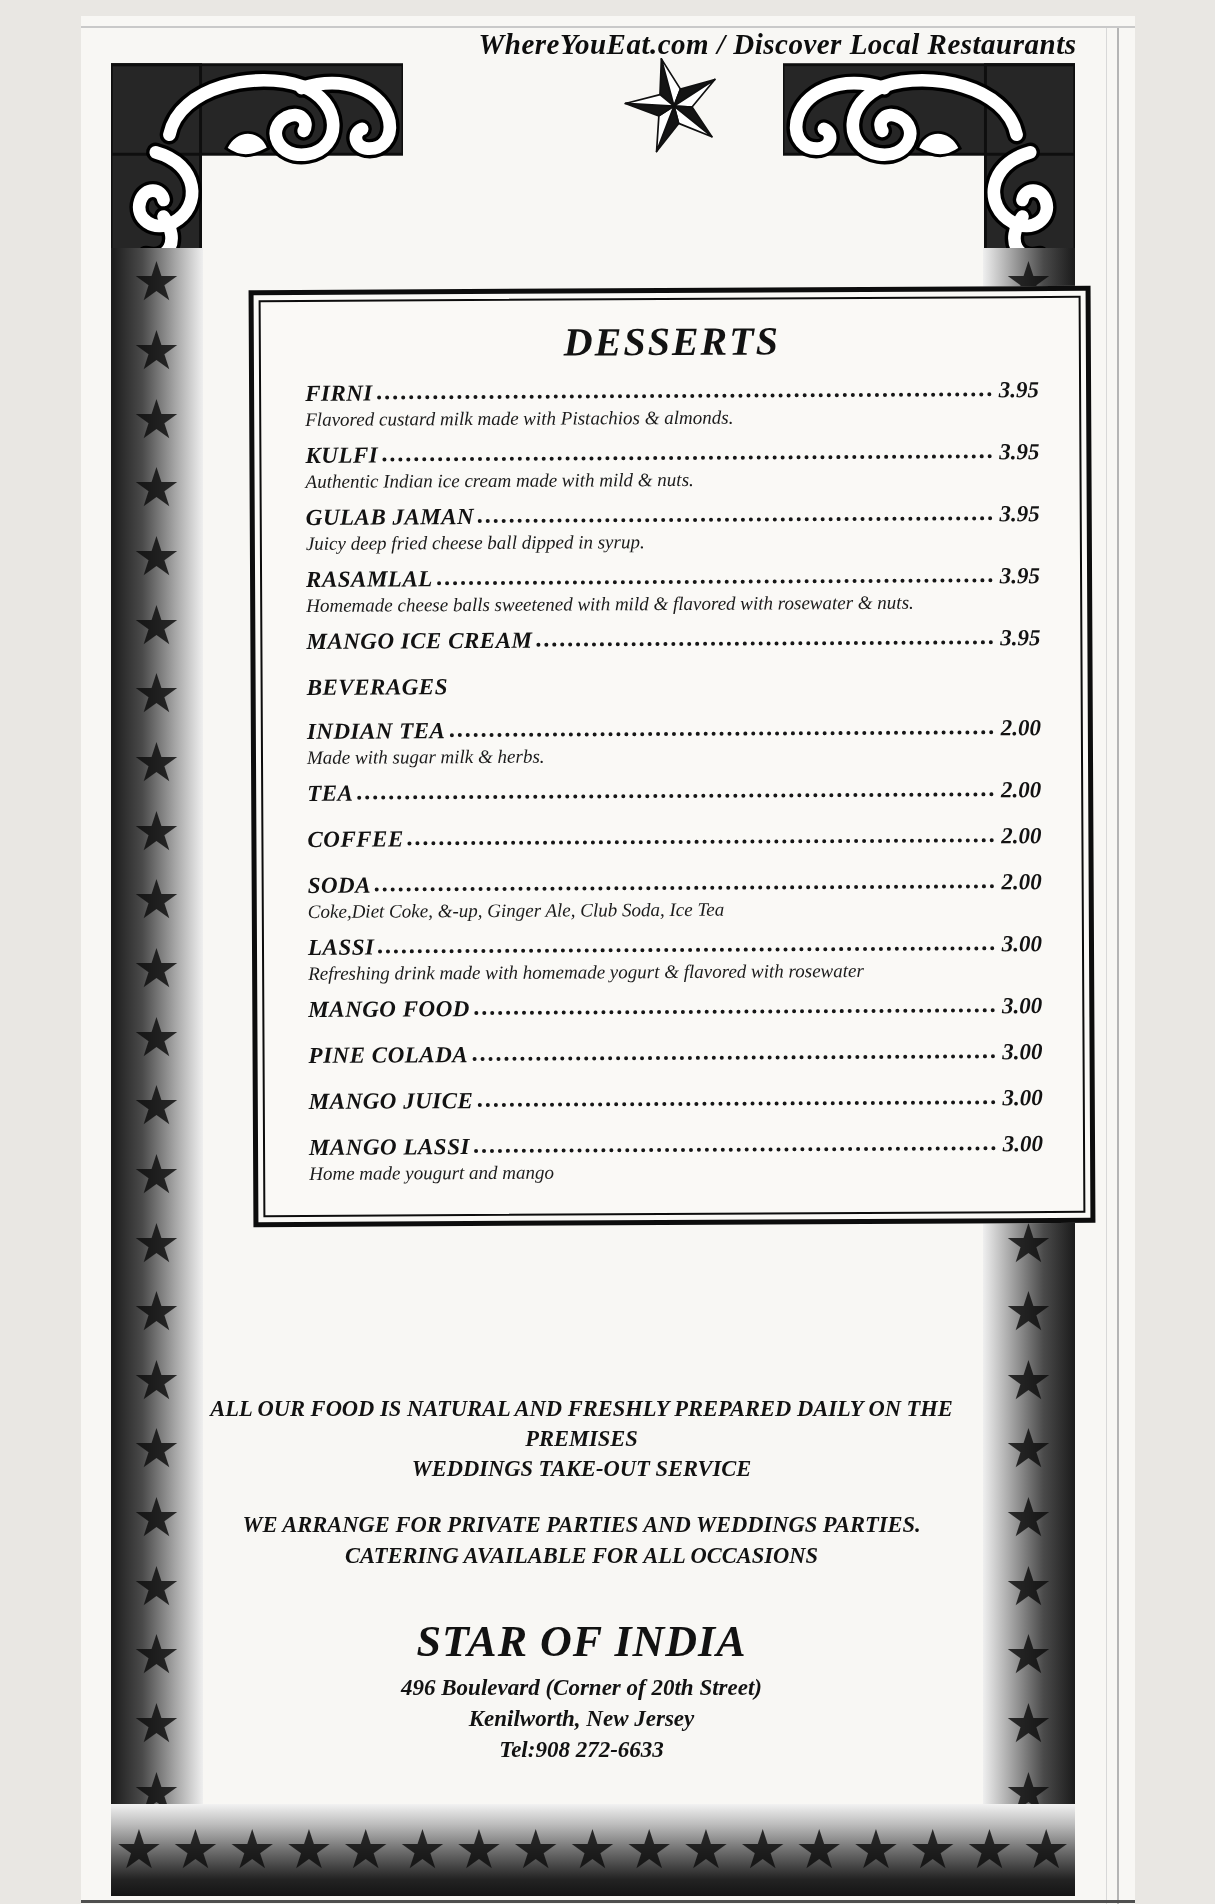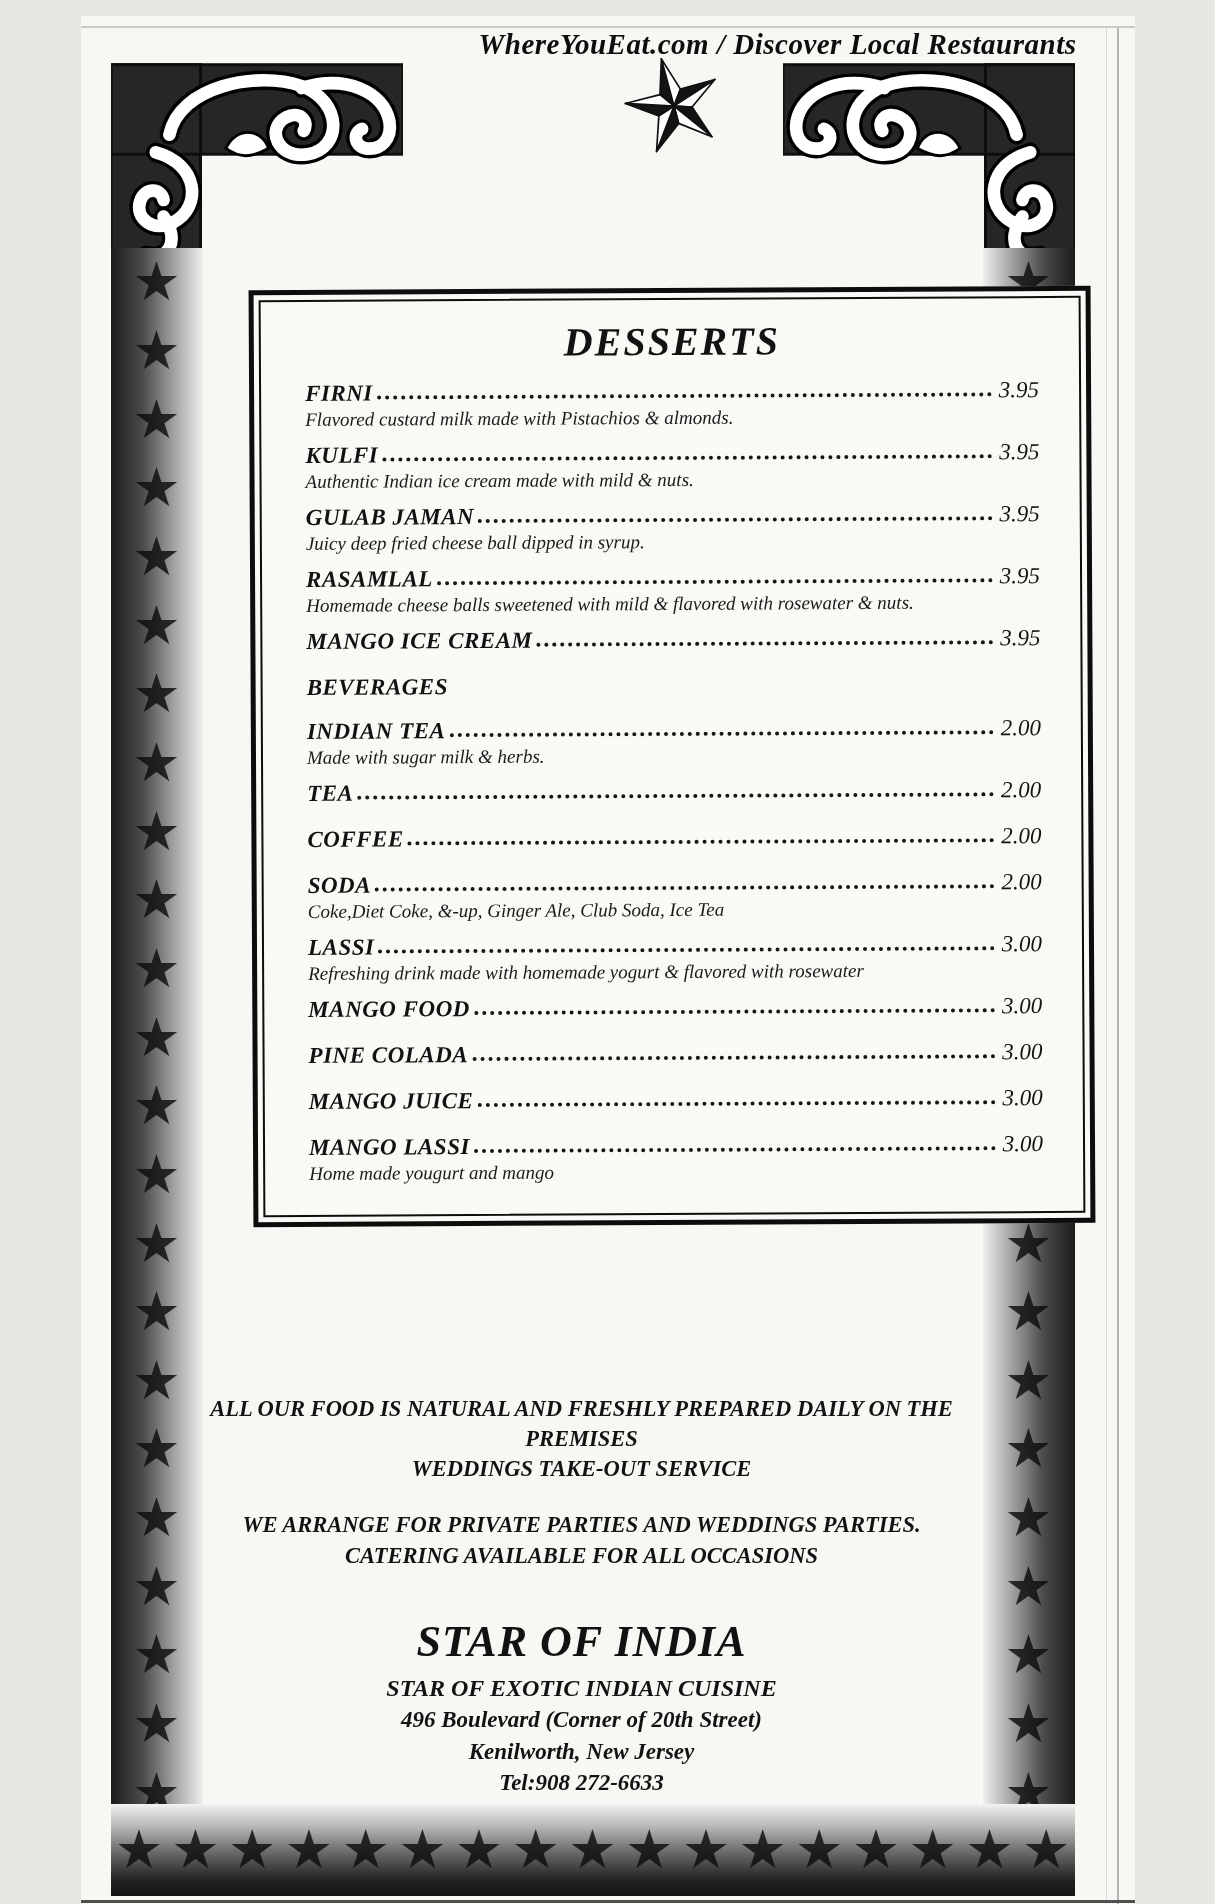--- a/index.html
+++ b/index.html
@@ -38,21 +38,21 @@
   .menu-box{position:absolute;left:170px;top:272px;width:822px;border:5px solid #0d0d0d;
             padding:5px;background:#faf9f6;transform:rotate(-0.3deg);}
   .menu-inner{border:2px solid #0d0d0d;padding:16px 40px 18px 44px;}
   .menu-title{text-align:center;font-size:40px;font-weight:bold;font-style:italic;
               letter-spacing:2px;margin:2px 0 14px 0;}
   .mi{margin-bottom:20px;}
   .mi.hasdesc{margin-bottom:12px;}
   .mi-line{display:flex;align-items:flex-end;}
   .mi-name{font-size:23px;font-weight:bold;font-style:italic;letter-spacing:.5px;white-space:nowrap;}
   .leader{flex:1;border-bottom:4px dotted #161616;margin:0 7px 7px 4px;min-width:30px;}
-  .mi-price{font-size:23px;font-weight:normal;font-style:italic;white-space:nowrap;}
+  .mi-price{font-size:23px;font-weight:bold;font-style:italic;white-space:nowrap;}
   .mi-desc{font-size:19px;font-style:italic;margin-top:2px;color:#1b1b1b;}
   .mi-section{font-size:23px;font-weight:bold;font-style:italic;letter-spacing:.5px;margin:4px 0 18px;}
   
   .notes{position:absolute;left:120px;right:172px;top:1378px;text-align:center;
          font-size:22.5px;font-weight:bold;font-style:italic;line-height:1.34;}
   .notes-gap{height:26px;}
   .restaurant{position:absolute;left:120px;right:172px;top:1596px;text-align:center;
               font-weight:bold;font-style:italic;line-height:1.36;}
   .r-name{font-size:44px;letter-spacing:1px;}
   .r-tagline{font-size:24px;}
@@ -311,19 +311,18 @@
       </div>
     <div class="notes-gap"></div>
     <div id="notes-2">
         <div class="note-line">WE ARRANGE FOR PRIVATE PARTIES AND WEDDINGS PARTIES.</div>
         <div class="note-line">CATERING AVAILABLE FOR ALL OCCASIONS</div>
       </div>
   </div>
 
   <div class="restaurant">
     <div class="r-name">STAR OF INDIA</div>
-    <div class="r-tagline">STAR OF EXOTIC INDIAN CUISINE</div>
     <div class="r-line">496 Boulevard (Corner of 20th Street)</div>
     <div class="r-line">Kenilworth, New Jersey</div>
     <div class="r-line">Tel:908 272-6633</div>
   </div>
 
 </div>
 
 </body></html>

